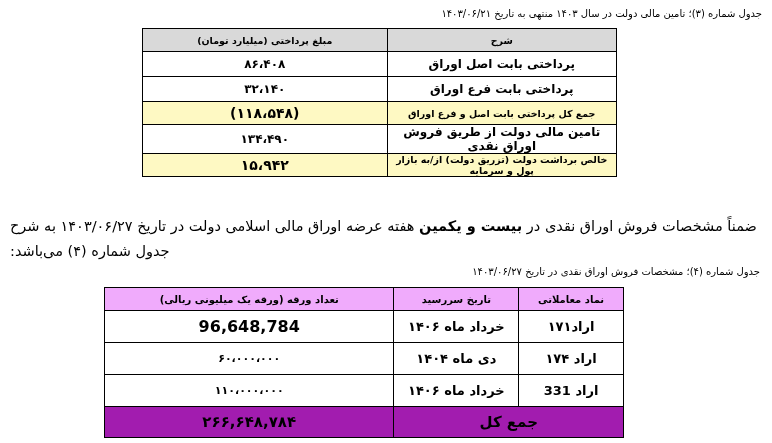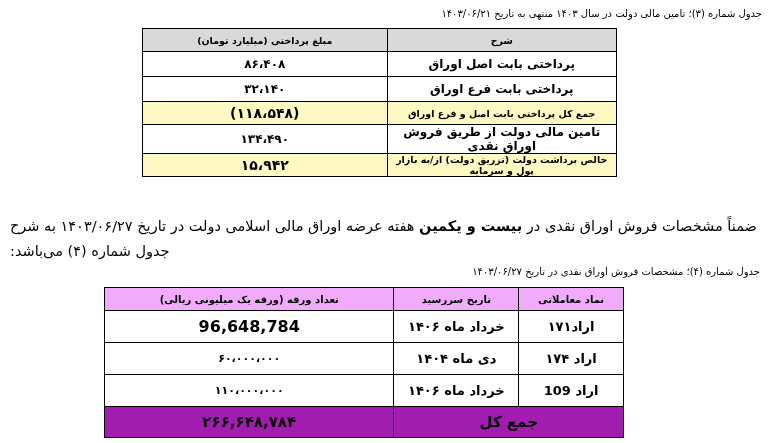--- a/index.html
+++ b/index.html
@@ -97,21 +97,21 @@
     <td>اراد۱۷۱</td>
     <td>خرداد ماه ۱۴۰۶</td>
     <td class="en">96,648,784</td>
   </tr>
   <tr>
     <td>اراد ۱۷۴</td>
     <td>دی ماه ۱۴۰۴</td>
     <td class="fa-num">۶۰،۰۰۰،۰۰۰</td>
   </tr>
   <tr>
-    <td>اراد 109</td>
+    <td>اراد 331</td>
     <td>خرداد ماه ۱۴۰۶</td>
     <td class="fa-num">۱۱۰،۰۰۰،۰۰۰</td>
   </tr>
   <tr class="sum">
     <td colspan="2">جمع کل</td>
     <td>۲۶۶,۶۴۸,۷۸۴</td>
   </tr>
 </tbody>
   </table>
 

